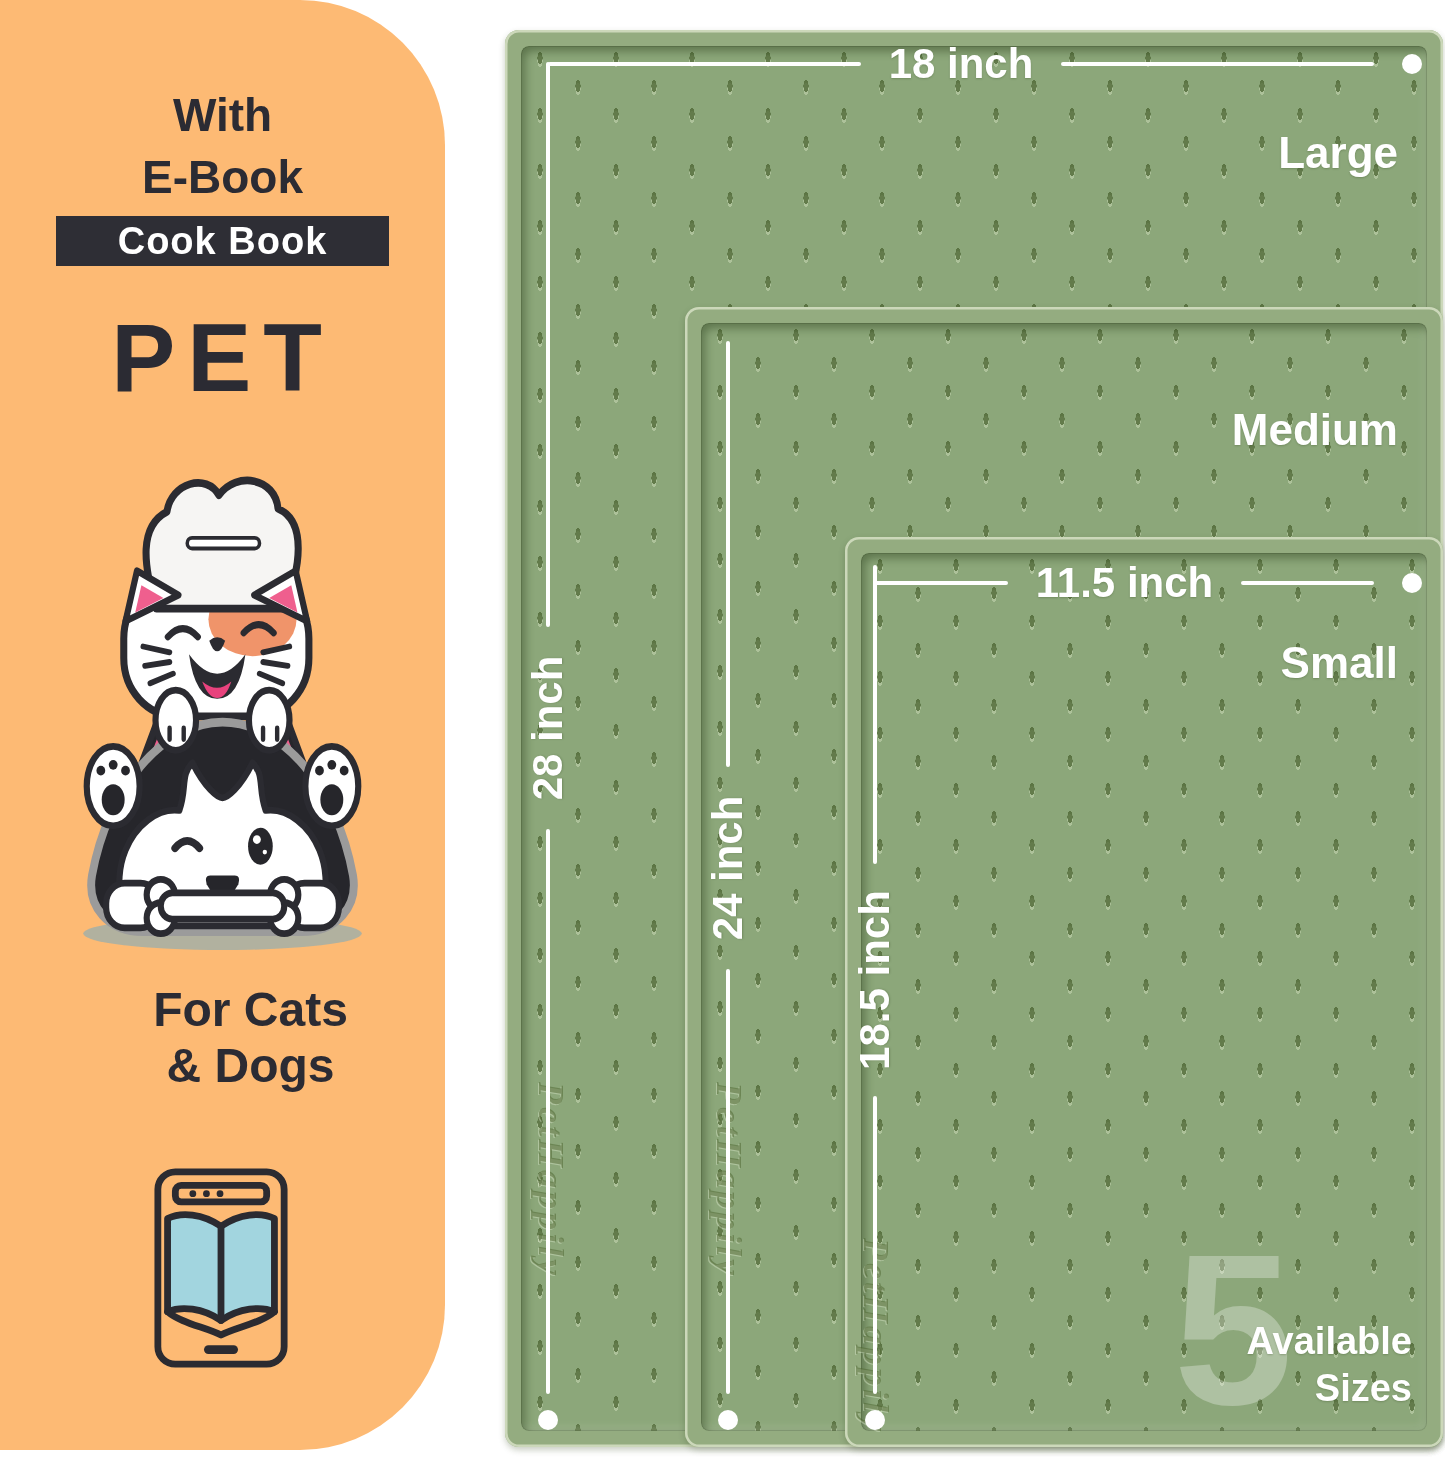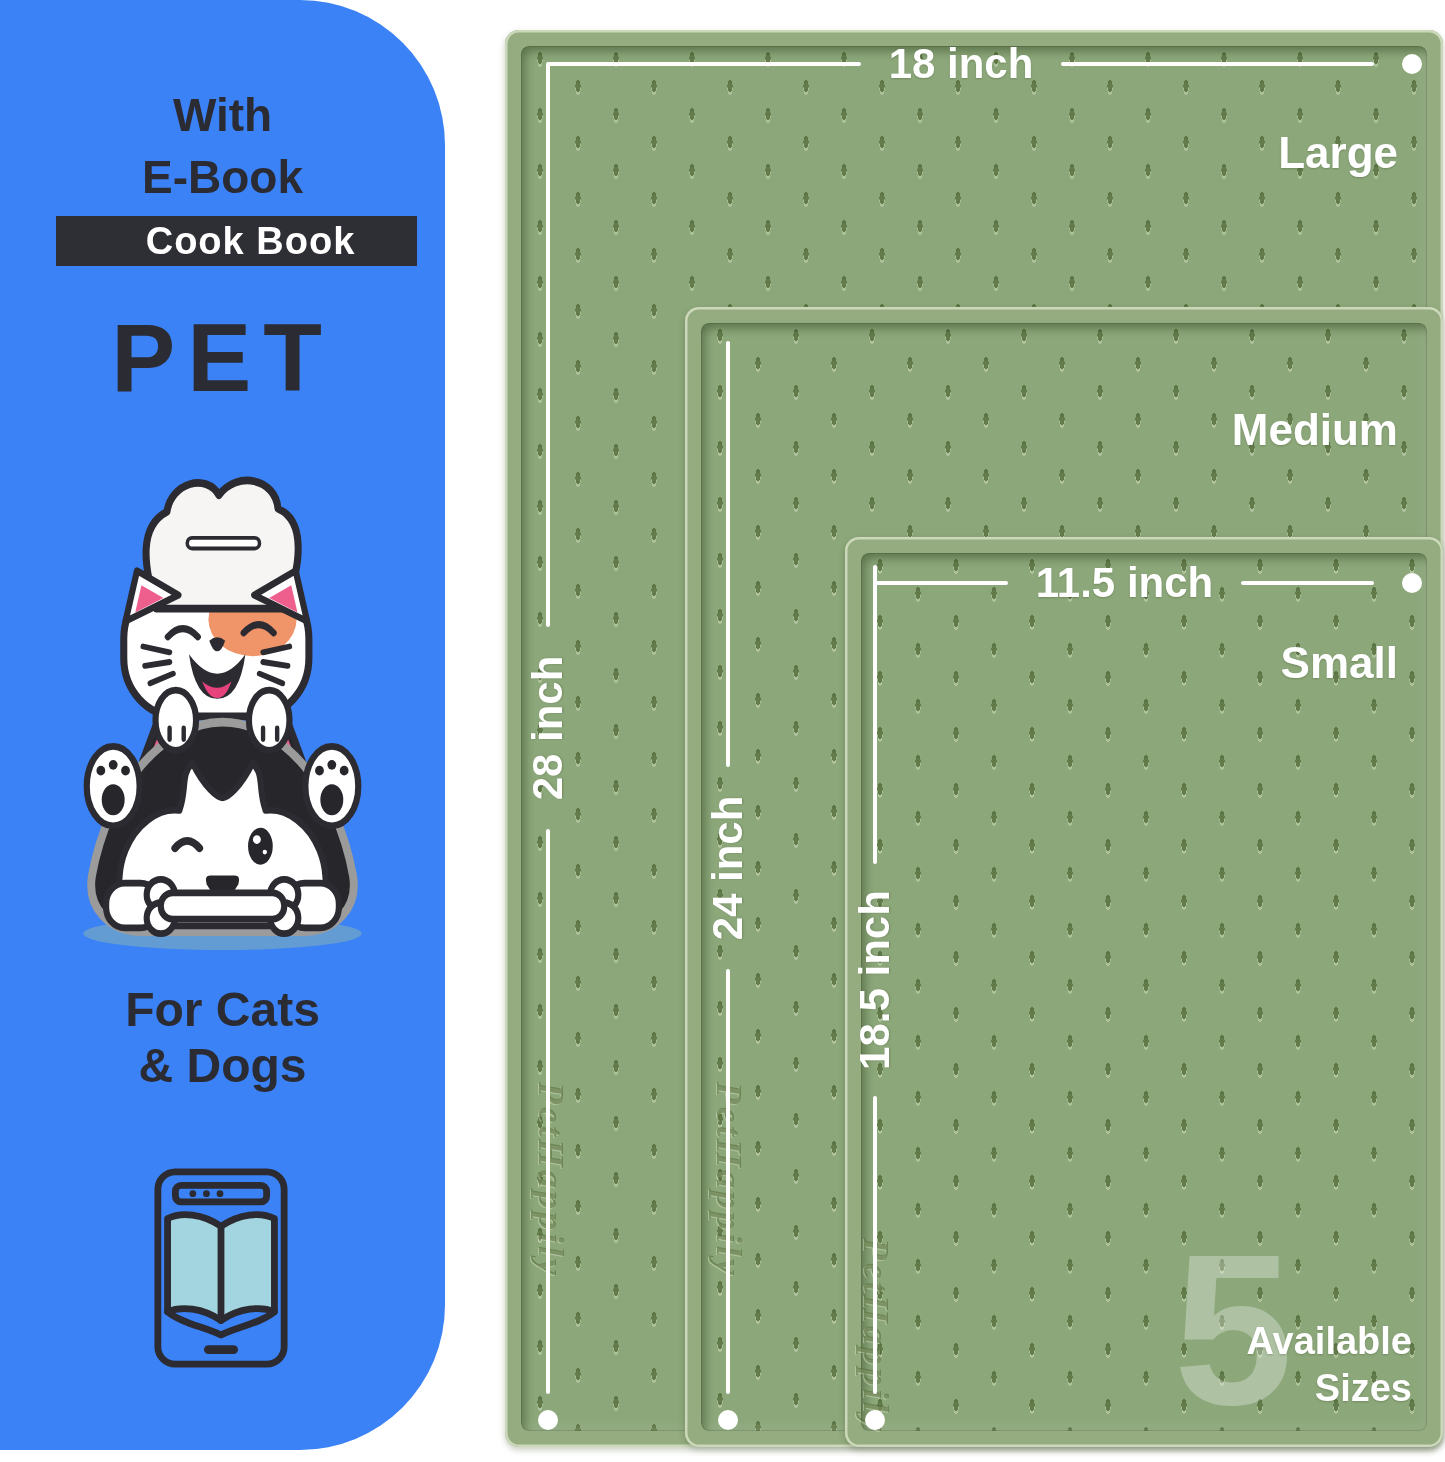--- a/index.html
+++ b/index.html
@@ -1,29 +1,29 @@
 <!DOCTYPE html>
 <html><head>
 <meta charset="utf-8">
 <style>
   html,body{margin:0;padding:0;background:#fff;}
   #page{position:relative;width:1445px;height:1462px;background:#ffffff;overflow:hidden;
         font-family:"Liberation Sans",sans-serif;}
 
   
   .panel{position:absolute;left:0;top:0;width:445px;height:1450px;
-         background:#3b82f6;border-radius:0 145px 145px 0;}
+         background:#fdba74;border-radius:0 145px 145px 0;}
   .panel-text{position:absolute;left:0;width:445px;text-align:center;color:#2b2b33;font-weight:700;}
   .with-block{top:84px;font-size:46px;line-height:62px;}
   .badge{position:absolute;left:56px;top:216px;width:333px;height:50px;background:#2e2e35;
          display:flex;align-items:center;justify-content:center;color:#ffffff;
-         font-size:38px;font-weight:700;letter-spacing:1px;padding-left:28px;}
+         font-size:38px;font-weight:700;letter-spacing:1px;}
   .pet{top:268px;font-size:96px;line-height:100px;letter-spacing:12px;margin-top:40px;}
   .food{top:360px;font-size:114px;line-height:118px;letter-spacing:2px;}
-  .forcats{top:982px;font-size:48px;line-height:56px;}
+  .forcats{top:982px;font-size:48px;line-height:56px;margin-left:28px;}
 
   
   .mat{position:absolute;background:#94ac80;border-radius:14px;padding:16px;box-sizing:border-box;
        box-shadow:inset 0 0 0 2.5px #ccd8ba, 0 3px 6px rgba(60,80,40,.28);}
   .mat-inner{width:100%;height:100%;background:#8ca77a;border-radius:8px;
        box-shadow:inset 4px 5px 10px rgba(35,55,20,.45),
                   inset -3px -4px 8px rgba(255,255,255,.13),
                   inset 0 0 0 1px rgba(50,70,30,.22);
        background-image:
          radial-gradient(2.6px 6.5px at 19px 12px, rgba(80,105,55,.8) 0 96%, transparent 100%),

